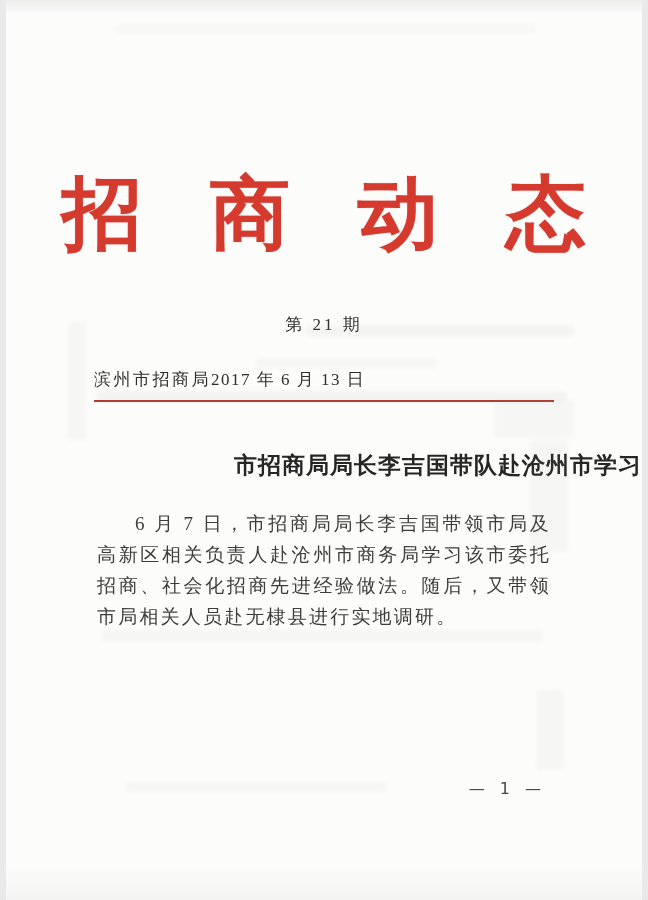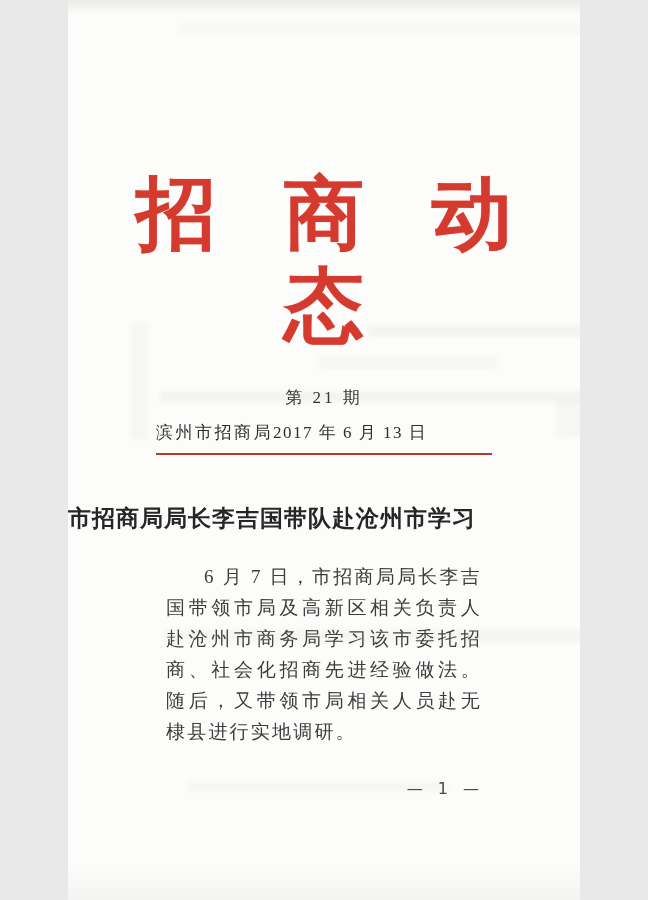--- a/index.html
+++ b/index.html
@@ -1,18 +1,18 @@
 <!DOCTYPE html>
 <html><head>
 <meta charset="utf-8">
 <style>
   html, body { margin: 0; padding: 0; background: #e9e9e9; }
   .page {
     position: relative;
-    width: 512px;
+    width: 636px;
     height: 900px;
     margin: 0 auto;
     background: linear-gradient(#ebebe8, #fcfcfb 14px, #fcfcfb 96%, #f4f4f2);
     font-family: "Liberation Serif", "DejaVu Serif", serif;
     color: #3a3a3a;
     overflow: hidden;
   }
   
   .masthead {
     padding-top: 168px;
@@ -20,63 +20,63 @@
     font-weight: bold;
     font-size: 80px;
     line-height: 1.15;
     letter-spacing: 24px;
     padding-left: 24px; 
     color: #d53a2f;
     text-shadow: 0 0 1px rgba(213,58,47,.55);
   }
   
   .issue-line {
-    margin-top: 34px;
+    margin-top: 53px;
     text-align: center;
     font-size: 17px;
     letter-spacing: 3px;
     color: #2f2f2f;
   }
   
   .pub-row {
     display: flex;
     align-items: baseline;
     margin: 12px 88px 0 88px;
     font-size: 17px;
     letter-spacing: 2.5px;
     color: #2f2f2f;
   }
-  .pub-row .pub-date { letter-spacing: 1.5px; }
+  .pub-row .pub-date { letter-spacing: 1.5px; margin-top: 20px; }
   
   .red-rule {
     margin: 9px 88px 0 88px;
     height: 2px;
     background: #b5392c;
   }
   
   .article-title {
     margin-top: 42px;
-    text-align: left;
+    text-align: right;
     font-family: "Liberation Sans", "DejaVu Sans", sans-serif;
     font-weight: bold;
     font-size: 23px;
     line-height: 43px;
     letter-spacing: 1px;
     color: #262626;
   }
   
   .body-text {
     margin: 21px 86px 0 86px;
     font-size: 19px;
     line-height: 31px;
     letter-spacing: 2.2px;
     text-align: justify;
     color: #3d3d3d;
   }
-  .body-text p { margin: 12px; text-indent: 2em; }
+  .body-text p { margin: 5px; text-indent: 2em; }
   
   .page-num {
     position: absolute;
     top: 779px;
     right: 96px;
     font-family: "DejaVu Sans", sans-serif;
     font-size: 16px;
     letter-spacing: 5px;
     color: #4a4a4a;
   }

